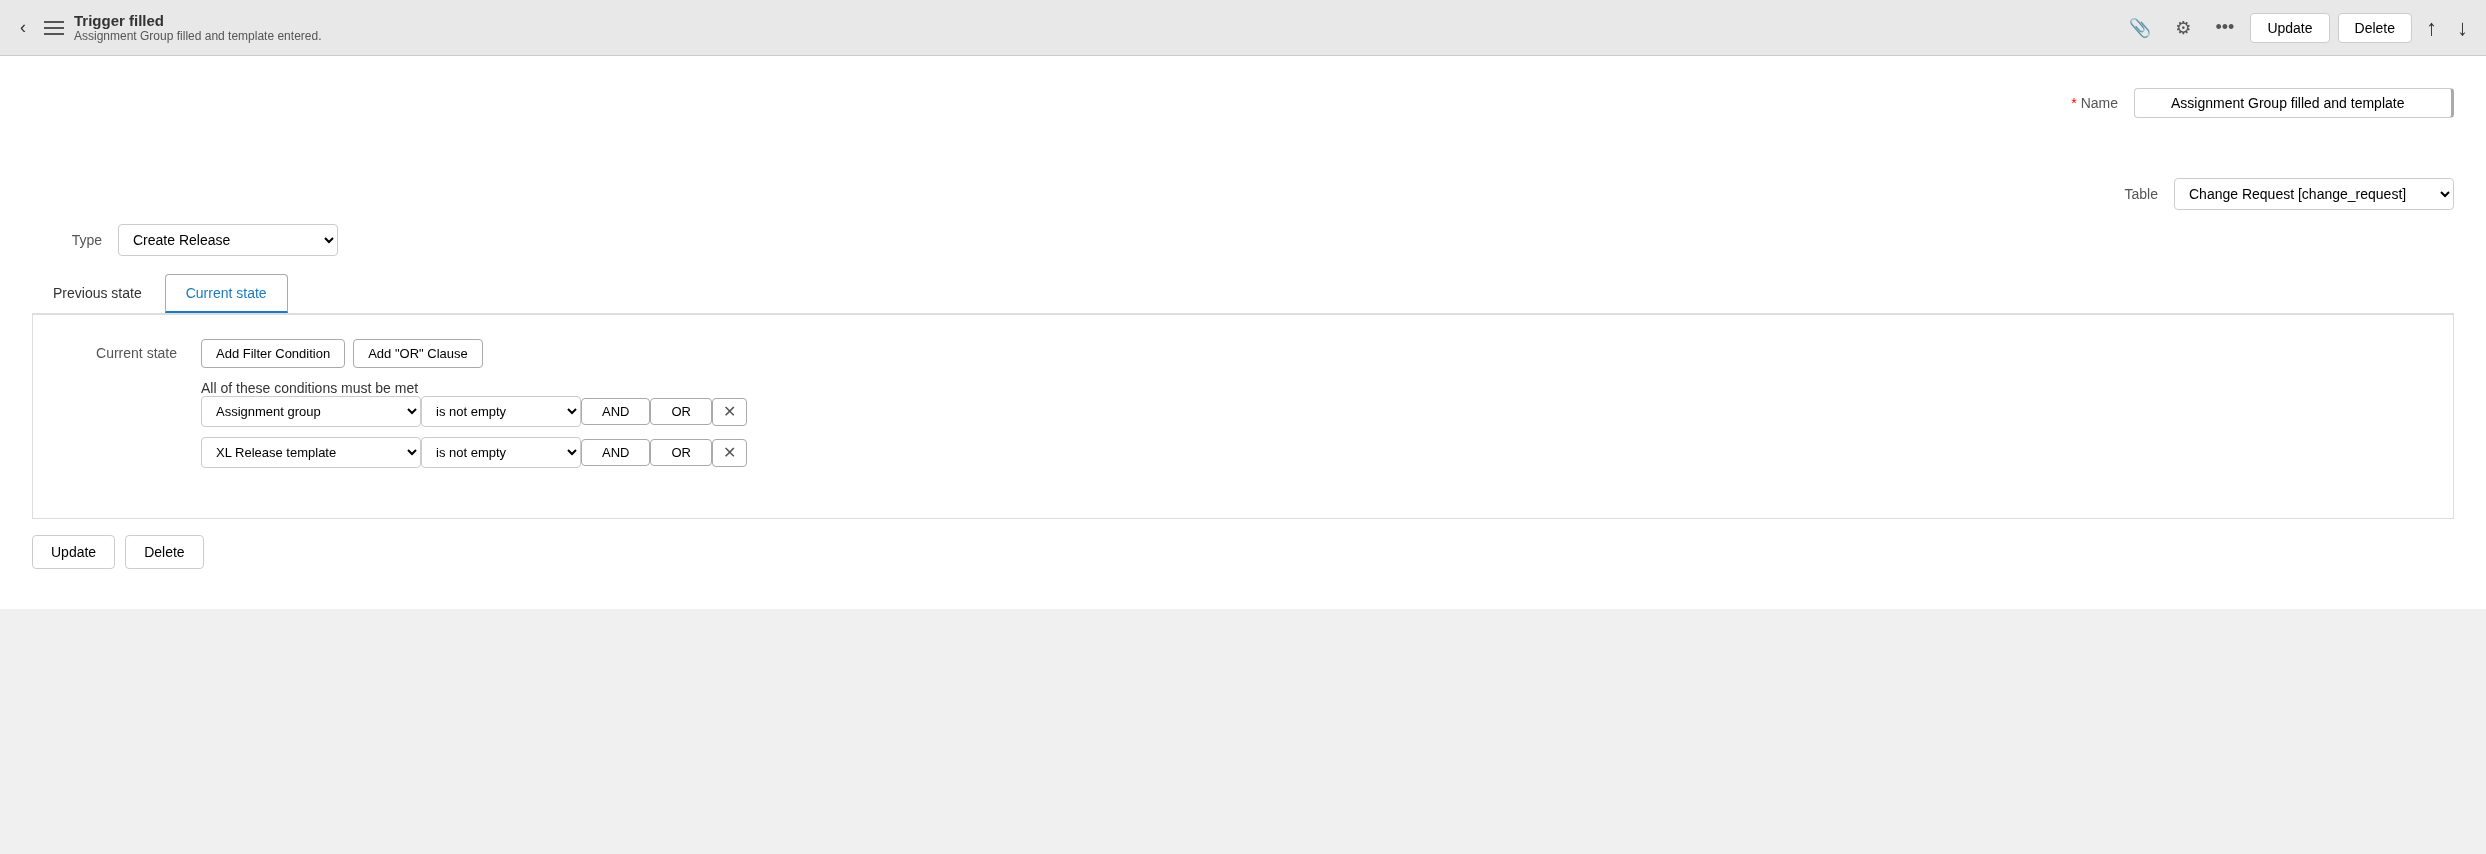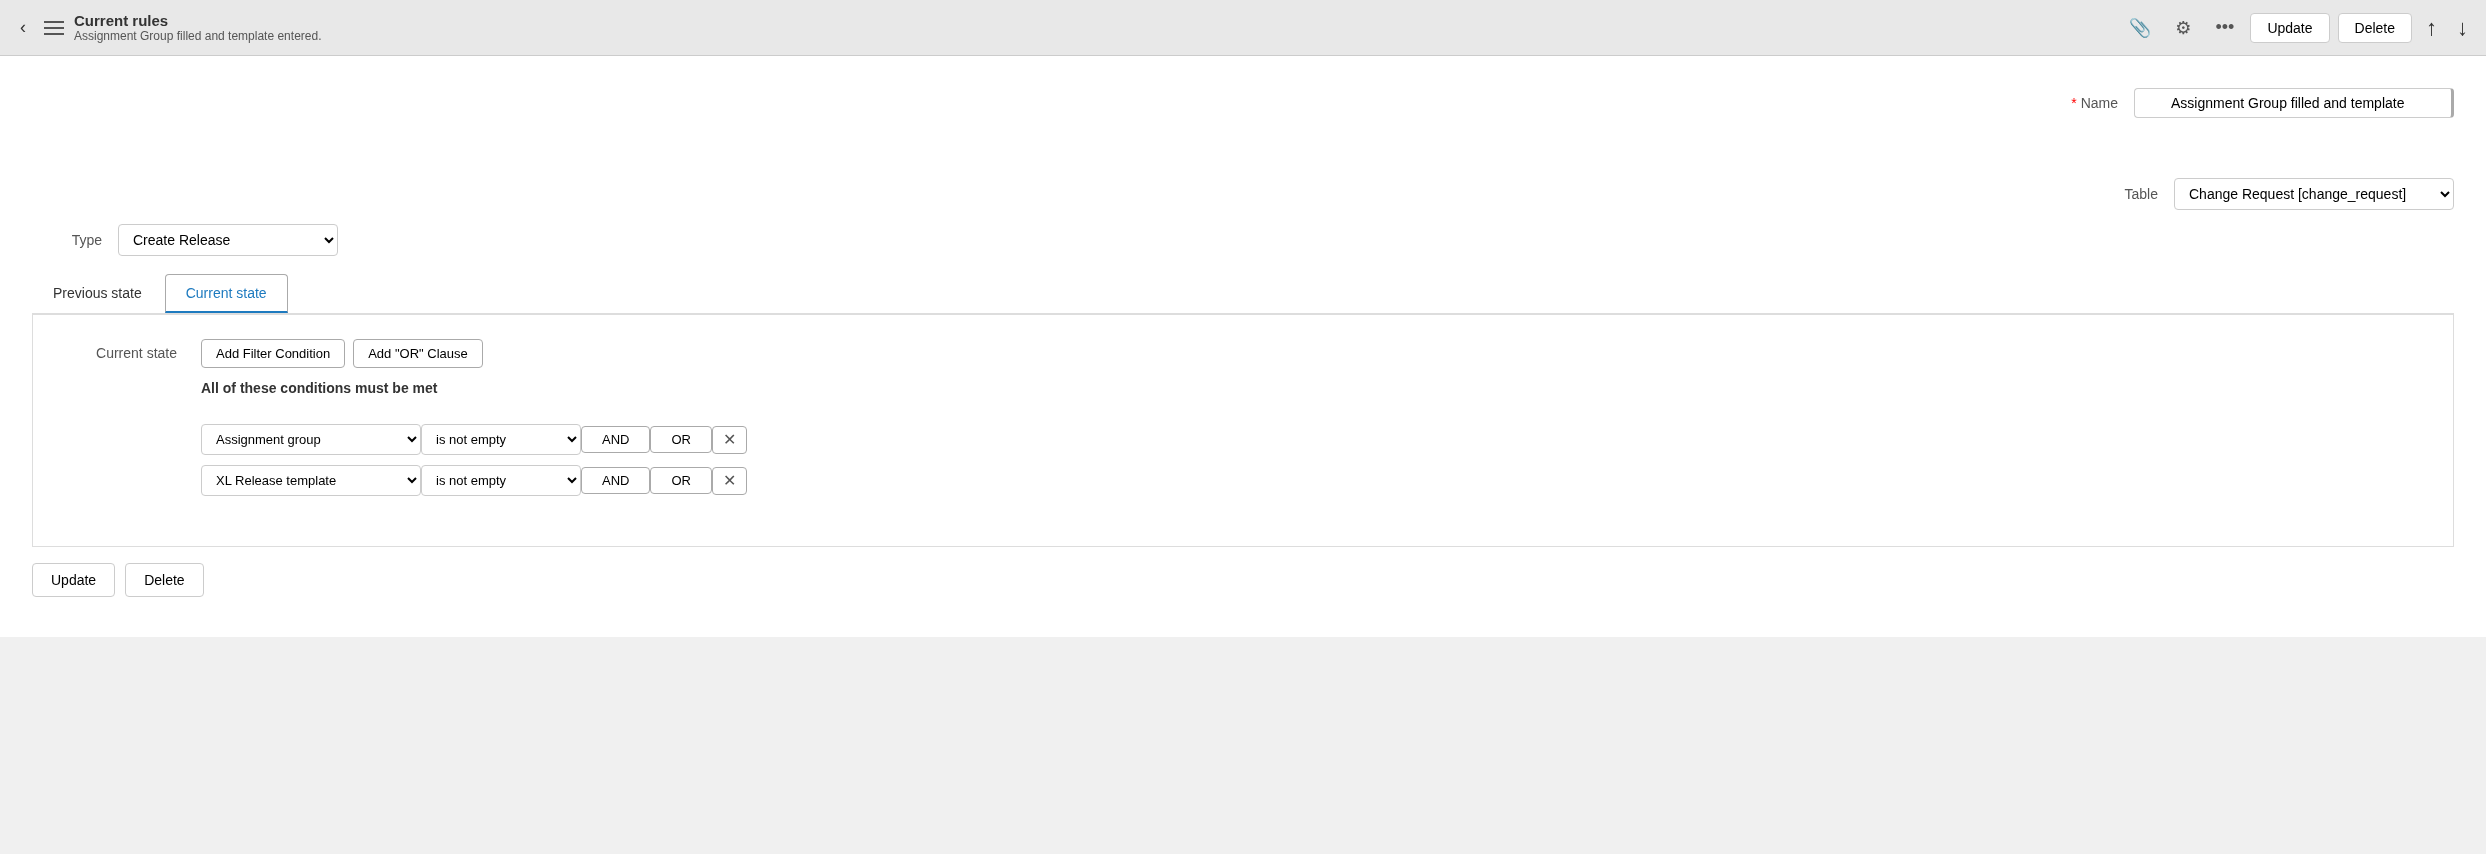--- a/index.html
+++ b/index.html
@@ -167,23 +167,23 @@
     }
     .filter-btn {
       background: white;
       border: 1px solid #aaa;
       padding: 6px 14px;
       border-radius: 4px;
       cursor: pointer;
       font-size: 13px;
     }
     .conditions-label {
-      font-weight: 700;
-      font-size: 14px;
-      margin-bottom: 28px;
+      font-weight: 400;
+      font-size: 14px;
+      margin-bottom: 0;
     }
     .condition-row {
       display: flex;
       align-items: center;
       gap: 0;
       margin-bottom: 10px;
     }
     .condition-select {
       border: 1px solid #ccc;
       border-radius: 4px;
@@ -256,21 +256,21 @@
   <div class="header-left">
     <button class="back-btn">
       <span>‹</span>
     </button>
     <div class="hamburger-icon">
       <span></span>
       <span></span>
       <span></span>
     </div>
     <div class="header-title">
-      <span class="header-title-main">Current rules</span>
+      <span class="header-title-main">Trigger filled</span>
       <span class="header-title-sub">Assignment Group filled and template entered.</span>
     </div>
   </div>
   <div class="header-right">
     <button class="icon-btn" title="Attachments">
       <span>📎</span>
     </button>
     <button class="icon-btn" title="Filters">
       <span>⚙</span>
     </button>

